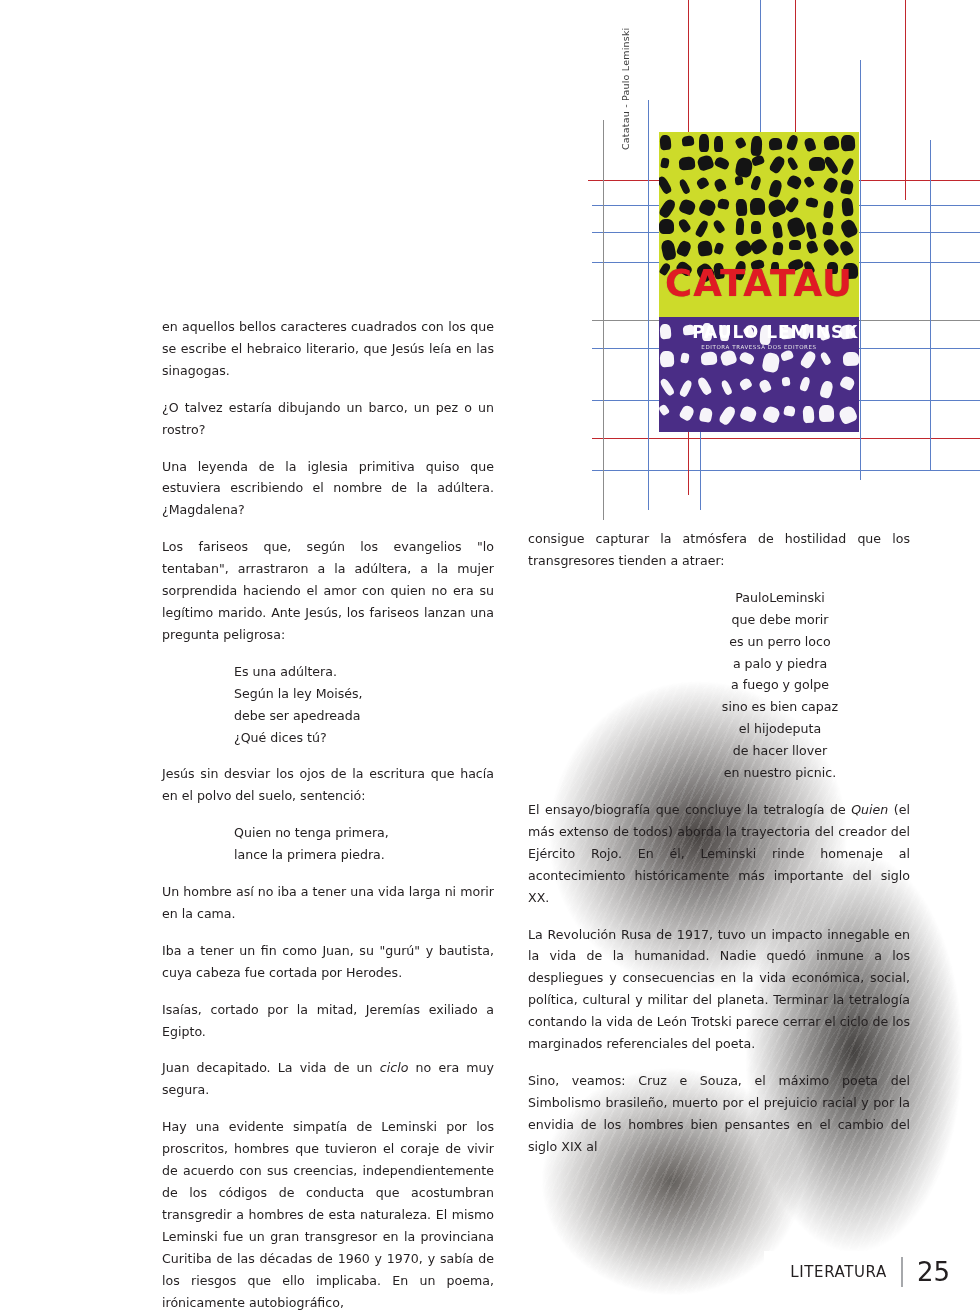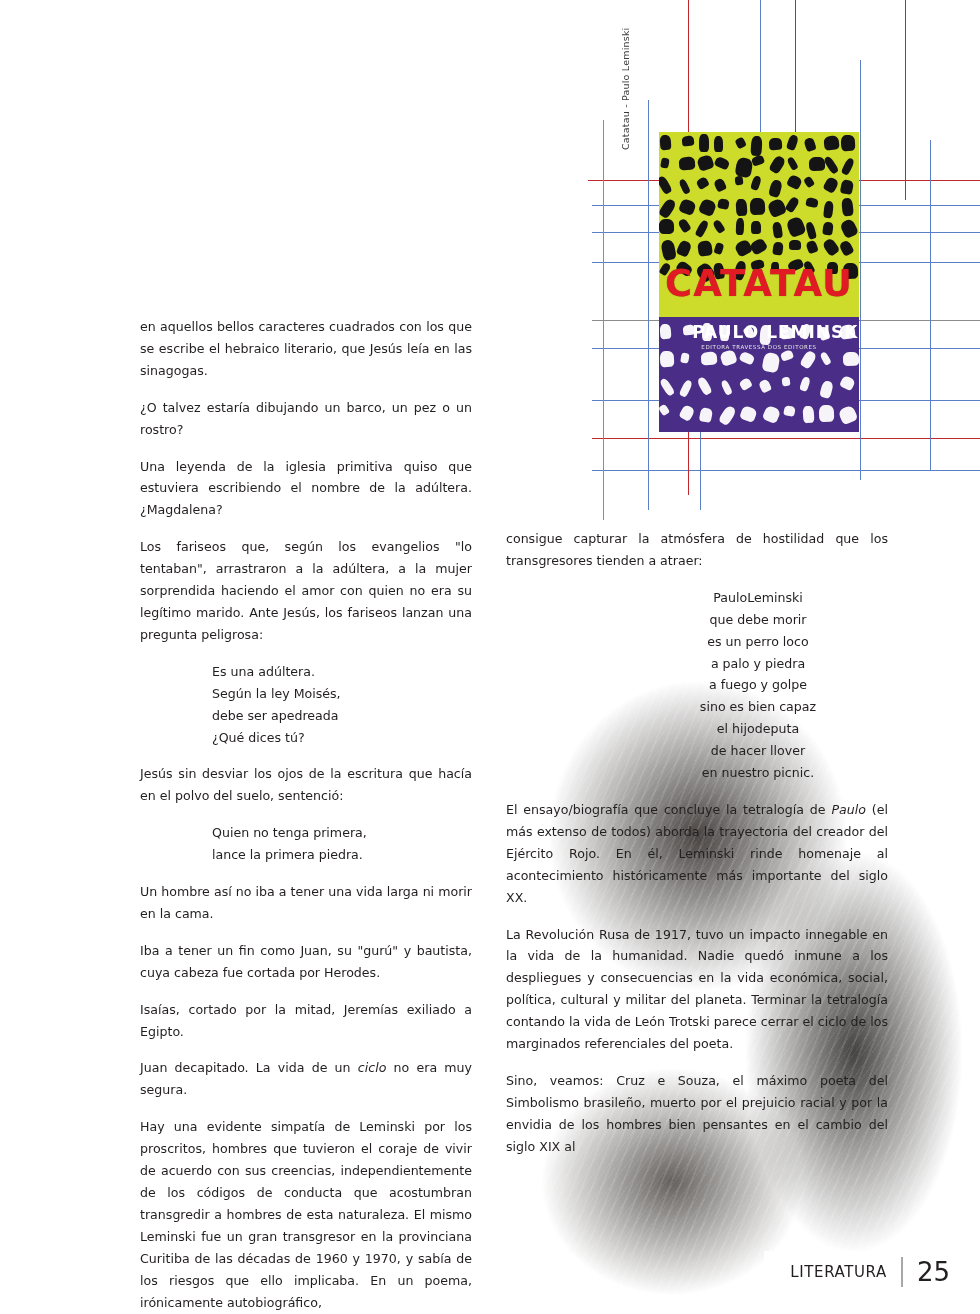--- a/index.html
+++ b/index.html
@@ -119,20 +119,21 @@
     letter-spacing:.2px;
   }
 
   
   .col{
     position:absolute;
     font-size:12.6px;
     line-height:1.74;
     text-align:justify;
     color:#231f20;
+    margin-left:22px;
   }
   .col-left{left:140px;top:316px;width:332px;}
   .col-right{left:506px;top:528px;width:382px;}
 
   .col p{margin:0 0 0 0;}
   .para-gap{height:15px;}
   .verse{
     margin-left:72px;
     text-align:left;
   }
@@ -368,21 +369,21 @@
       <p>que debe morir</p>
       <p>es un perro loco</p>
       <p>a palo y piedra</p>
       <p>a fuego y golpe</p>
       <p>sino es bien capaz</p>
       <p>el hijodeputa</p>
       <p>de hacer llover</p>
       <p>en nuestro picnic.</p>
     </div>
     <div class="para-gap"></div>
-    <p>El ensayo/biografía que concluye la tetralogía de <em>Paulo</em> (el más extenso de todos) aborda la trayectoria del creador del Ejército Rojo. En él, Leminski rinde homenaje al acontecimiento históricamente más importante del siglo XX.</p>
+    <p>El ensayo/biografía que concluye la tetralogía de <em>Quien</em> (el más extenso de todos) aborda la trayectoria del creador del Ejército Rojo. En él, Leminski rinde homenaje al acontecimiento históricamente más importante del siglo XX.</p>
     <div class="para-gap"></div>
     <p>La Revolución Rusa de 1917, tuvo un impacto innegable en la vida de la humanidad. Nadie quedó inmune a los despliegues y consecuencias en la vida económica, social, política, cultural y militar del planeta. Terminar la tetralogía contando la vida de León Trotski parece cerrar el ciclo de los marginados referenciales del poeta.</p>
     <div class="para-gap"></div>
     <p>Sino, veamos: Cruz e Souza, el máximo poeta del Simbolismo brasileño, muerto por el prejuicio racial y por la envidia de los hombres bien pensantes en el cambio del siglo XIX al</p>
   </div>
 
 <div class="footer">
   <div class="band">
     <span class="sect">LITERATURA</span>
     <span class="bar"></span>

